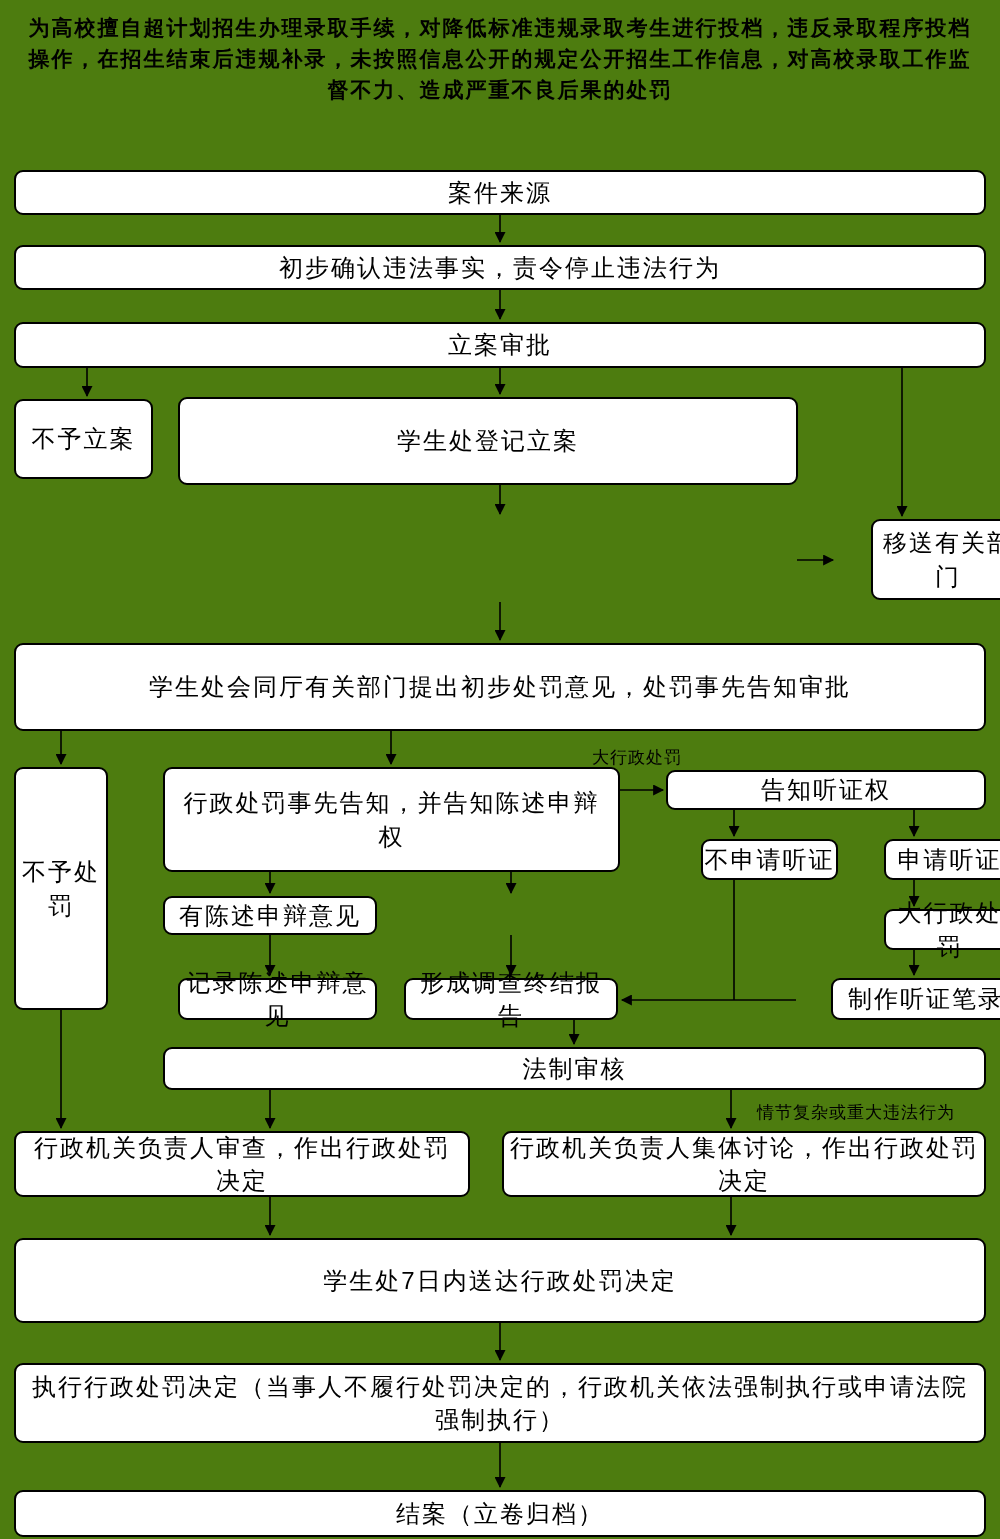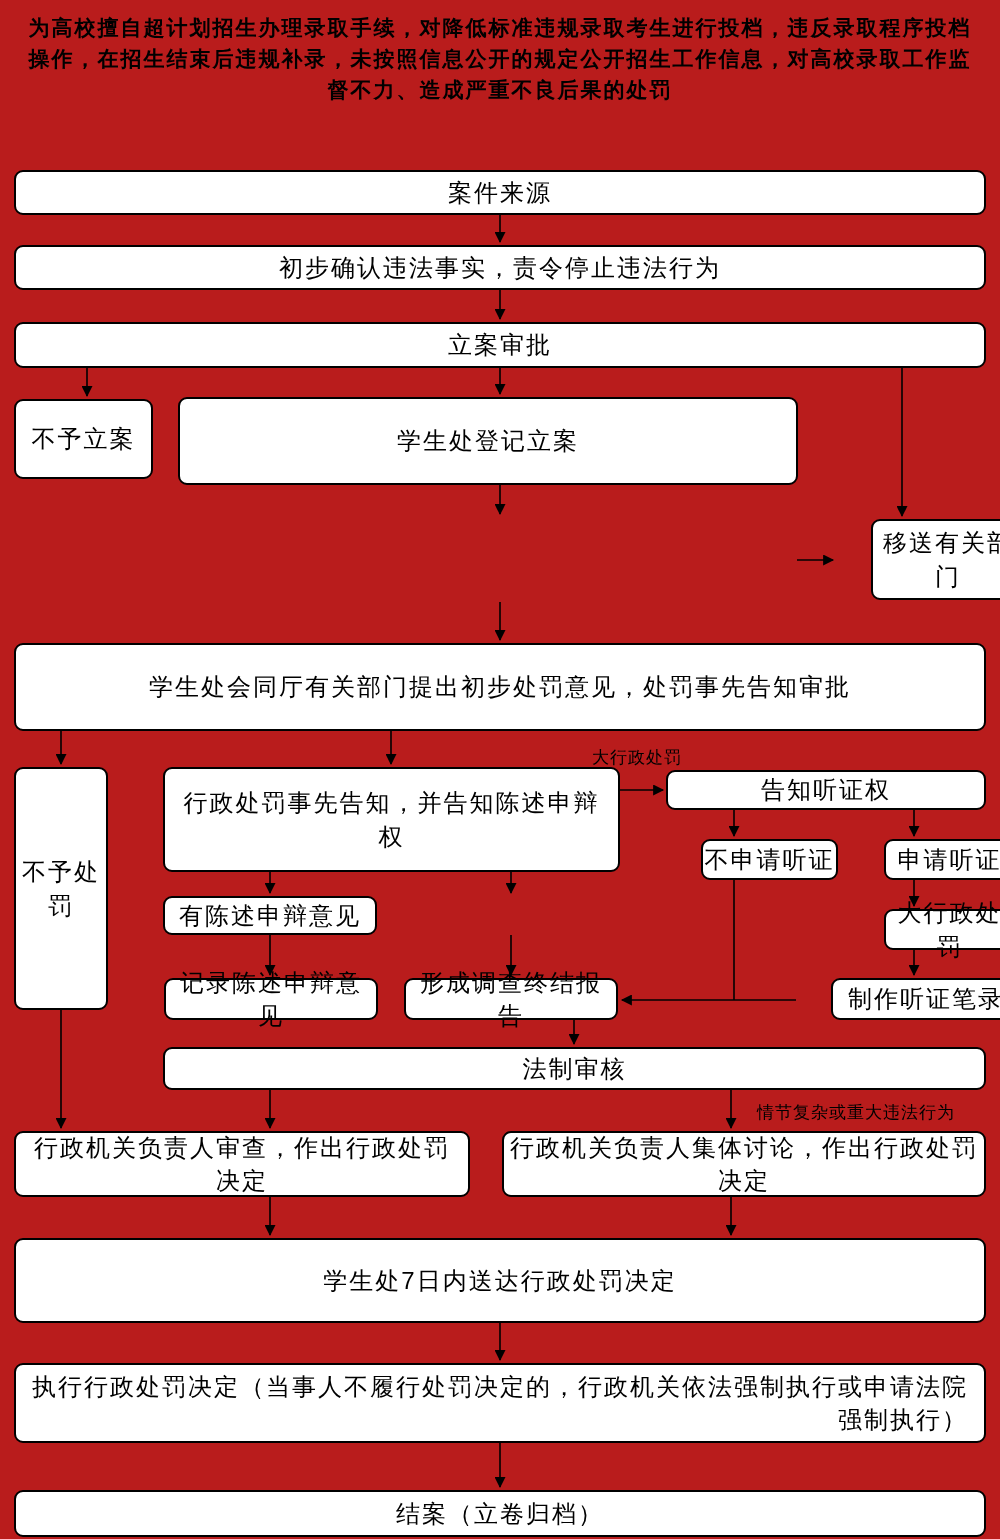--- a/index.html
+++ b/index.html
@@ -1,20 +1,20 @@
 <!DOCTYPE html>
 <html><head>
 <meta charset="utf-8">
 <style>
   html, body { margin: 0; padding: 0; background: #ffffff; }
   .canvas {
     position: relative;
     width: 1000px;
     height: 1539px;
-    background: #b91c1c;
+    background: #4d7c0f;
     font-family: "Liberation Sans", sans-serif;
     color: #000000;
     overflow: hidden;
   }
   .page-title {
     position: absolute;
     left: 0; top: 12px;
     width: 952px;
     padding: 0 24px;
     font-size: 21px;
@@ -41,21 +41,21 @@
     display: flex;
     align-items: center;
     justify-content: center;
     text-align: center;
     font-size: 24px;
     letter-spacing: 2px;
     line-height: 1.38;
     padding: 2px 6px;
   }
   .node.tight { padding: 2px 0; margin-left: 35px; }
-  .node.exec { padding: 2px 16px; text-align: right; }
+  .node.exec { padding: 2px 16px; }
   .edge-label {
     position: absolute;
     font-size: 17px;
     letter-spacing: 1px;
     white-space: nowrap;
   }
 </style>
 </head>
 <body>
 
@@ -107,21 +107,21 @@
   <div class="node" style="left:178px;top:397px;width:620px;height:88px">学生处登记立案</div>
   <div class="node tight" style="left:836px;top:519px;width:154px;height:81px">移送有关部门</div>
   <div class="node" style="left:14px;top:643px;width:972px;height:88px">学生处会同厅有关部门提出初步处罚意见，处罚事先告知审批</div>
   <div class="node" style="left:14px;top:767px;width:94px;height:243px">不予处罚</div>
   <div class="node" style="left:163px;top:767px;width:457px;height:105px">行政处罚事先告知，并告知陈述申辩权</div>
   <div class="node" style="left:666px;top:770px;width:320px;height:40px">告知听证权</div>
   <div class="node tight" style="left:666px;top:839px;width:137px;height:41px">不申请听证</div>
   <div class="node tight" style="left:849px;top:839px;width:131px;height:41px">申请听证</div>
   <div class="node" style="left:163px;top:896px;width:214px;height:39px">有陈述申辩意见</div>
   <div class="node tight" style="left:849px;top:909px;width:131px;height:41px">大行政处罚</div>
-  <div class="node" style="left:164px;top:978px;width:214px;height:42px">记录陈述申辩意见</div>
+  <div class="node" style="left:178px;top:978px;width:199px;height:42px">记录陈述申辩意见</div>
   <div class="node" style="left:404px;top:978px;width:214px;height:42px">形成调查终结报告</div>
   <div class="node tight" style="left:796px;top:978px;width:190px;height:42px">制作听证笔录</div>
   <div class="node" style="left:163px;top:1047px;width:823px;height:43px">法制审核</div>
   <div class="node" style="left:14px;top:1131px;width:456px;height:66px">行政机关负责人审查，作出行政处罚决定</div>
   <div class="node" style="left:502px;top:1131px;width:484px;height:66px">行政机关负责人集体讨论，作出行政处罚决定</div>
   <div class="node" style="left:14px;top:1238px;width:972px;height:85px">学生处7日内送达行政处罚决定</div>
   <div class="node exec" style="left:14px;top:1363px;width:972px;height:80px">执行行政处罚决定（当事人不履行处罚决定的，行政机关依法强制执行或申请法院强制执行）</div>
   <div class="node" style="left:14px;top:1490px;width:972px;height:47px">结案（立卷归档）</div>
 
   <div class="edge-label" style="left:592px;top:746px">大行政处罚</div>

